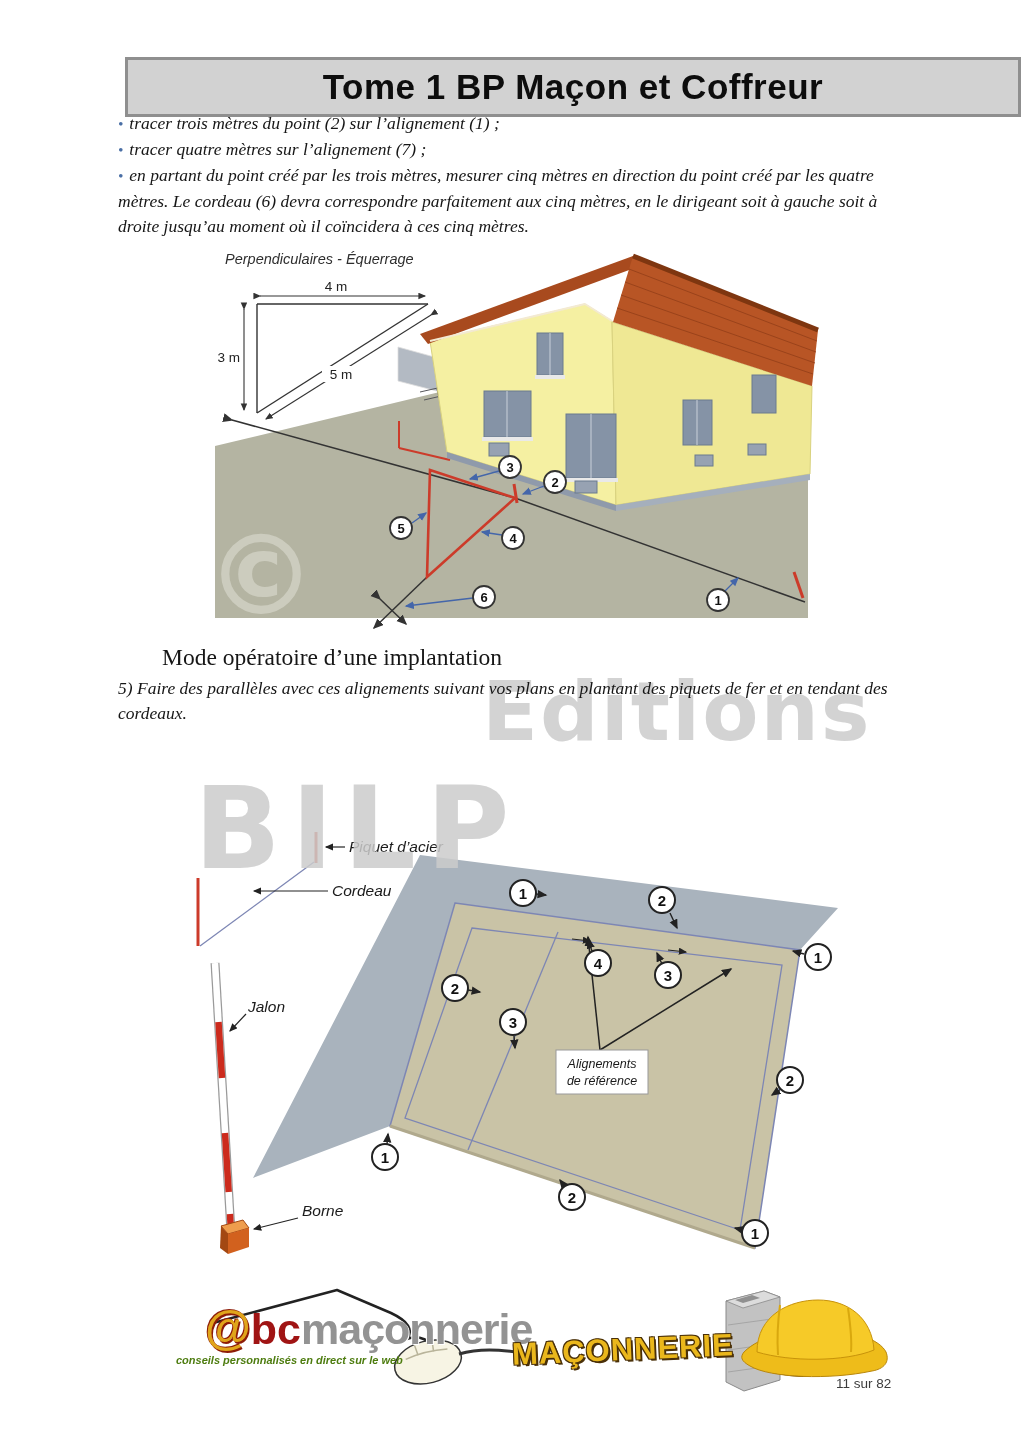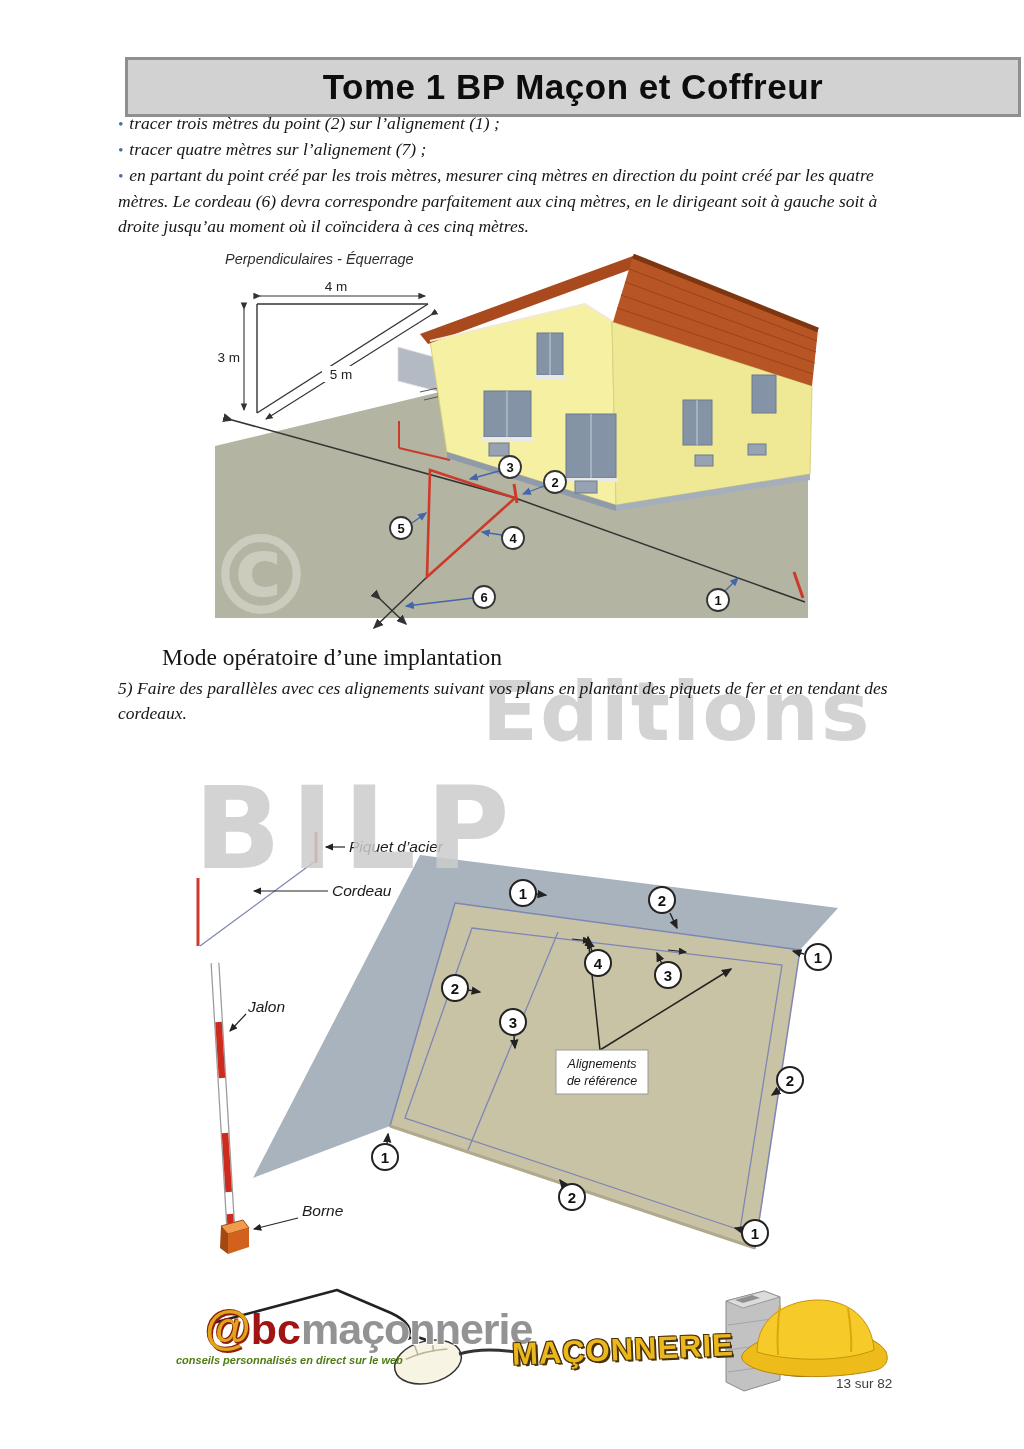--- a/index.html
+++ b/index.html
@@ -328,14 +328,14 @@
       <line x1="728" y1="1372" x2="779" y2="1365" stroke="#a5a5a5" stroke-width="1"></line>
     </g>
     <g>
       <path d="M746,1354 C760,1362 790,1368 812,1368 L808,1377 C780,1377 756,1370 744,1360 Z" fill="#5a3a0c"></path>
       <path d="M744,1352 C760,1336 790,1330 820,1330 C855,1330 880,1340 886,1352 C890,1362 884,1369 872,1371 C830,1380 770,1378 750,1366 C741,1361 740,1357 744,1352 Z" fill="#eebc1a" stroke="#b8860b" stroke-width="1"></path>
       <path d="M757,1352 C757,1315 790,1300 818,1300 C848,1300 872,1318 874,1350 C845,1362 790,1362 757,1352 Z" fill="#f6ca28" stroke="#c8930a" stroke-width="1"></path>
       <path d="M780,1305 C778,1320 777,1340 778,1355 M848,1308 C850,1322 852,1340 851,1352" fill="none" stroke="#d9a80e" stroke-width="2"></path>
     </g>
   </svg>
 
-  <div class="abs pagenum">13 sur 82</div>
+  <div class="abs pagenum">11 sur 82</div>
 </div>
 
 </body></html>

